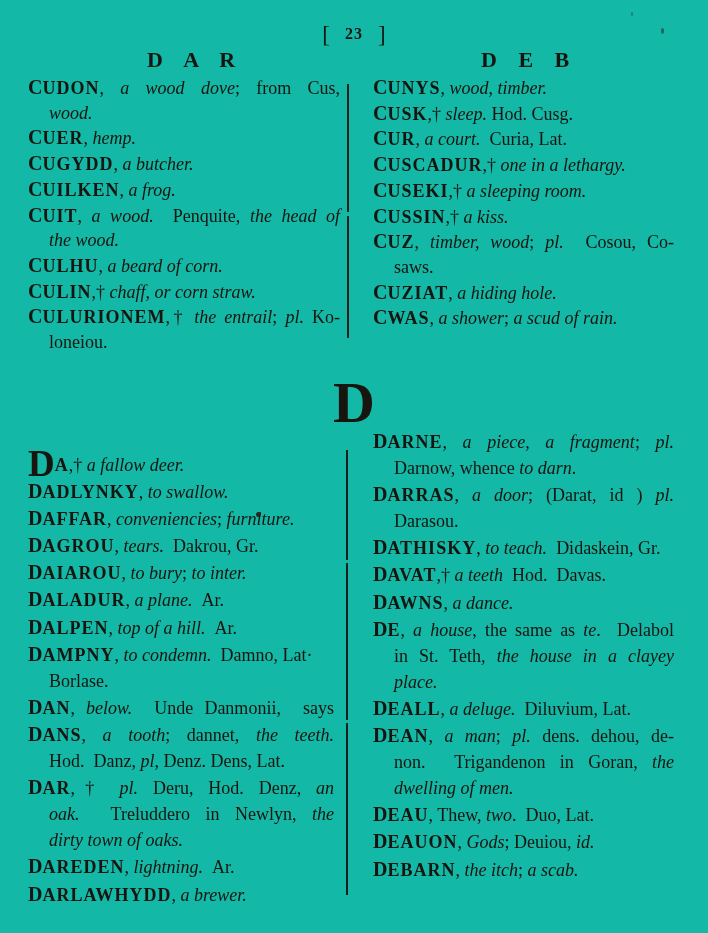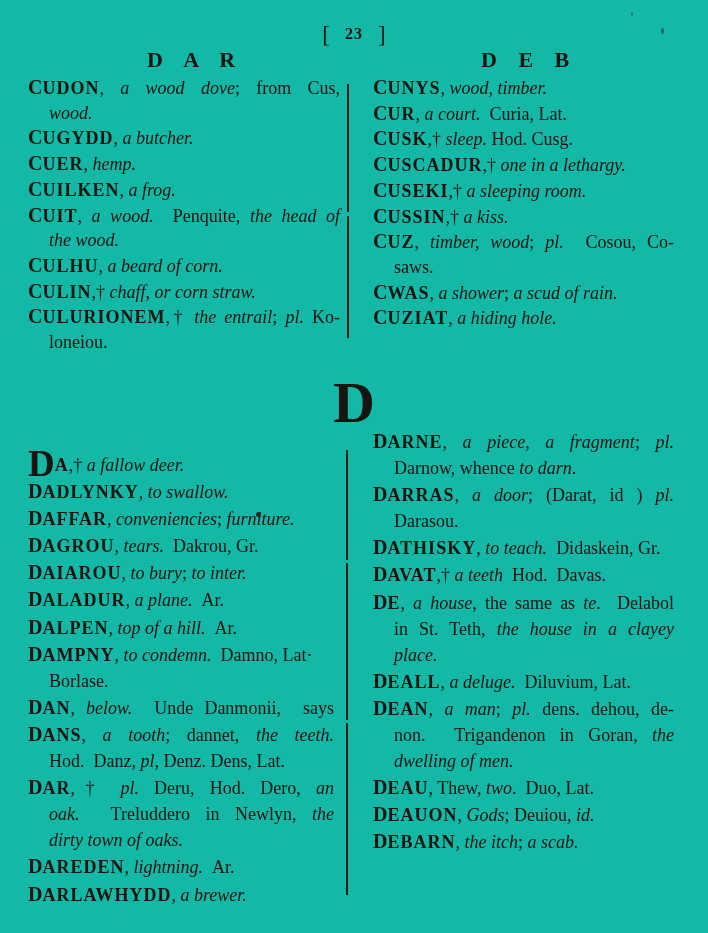--- a/index.html
+++ b/index.html
@@ -69,24 +69,24 @@
 
   <div class="divider" id="div-t1"></div>
   <div class="divider" id="div-t2"></div>
 
   <div class="col" id="col-tl">
       <div class="entry">
         <div class="line just"><span class="hw"><span class="hw-init">C</span><span class="hw-rest">UDON</span></span><span class="ro">, </span><span class="it">a wood dove</span><span class="ro">; from Cus,</span></div>
         <div class="line cont"><span class="it">wood.</span></div>
       </div>
       <div class="entry">
+        <div class="line"><span class="hw"><span class="hw-init">C</span><span class="hw-rest">UER</span></span><span class="ro">, </span><span class="it">hemp.</span></div>
+      </div>
+      <div class="entry">
         <div class="line"><span class="hw"><span class="hw-init">C</span><span class="hw-rest">UGYDD</span></span><span class="ro">, </span><span class="it">a butcher.</span></div>
-      </div>
-      <div class="entry">
-        <div class="line"><span class="hw"><span class="hw-init">C</span><span class="hw-rest">UER</span></span><span class="ro">, </span><span class="it">hemp.</span></div>
       </div>
       <div class="entry">
         <div class="line"><span class="hw"><span class="hw-init">C</span><span class="hw-rest">UILKEN</span></span><span class="ro">, </span><span class="it">a frog.</span></div>
       </div>
       <div class="entry">
         <div class="line just"><span class="hw"><span class="hw-init">C</span><span class="hw-rest">UIT</span></span><span class="ro">, </span><span class="it">a wood.</span><span class="ro"> &nbsp;Penquite, </span><span class="it">the head of</span></div>
         <div class="line cont"><span class="it">the wood.</span></div>
       </div>
       <div class="entry">
         <div class="line"><span class="hw"><span class="hw-init">C</span><span class="hw-rest">ULHU</span></span><span class="ro">, </span><span class="it">a beard of corn.</span></div>
@@ -97,43 +97,43 @@
       <div class="entry">
         <div class="line just"><span class="hw"><span class="hw-init">C</span><span class="hw-rest">ULURIONEM</span></span><span class="ro">,† </span><span class="it">the entrail</span><span class="ro">; </span><span class="it">pl.</span><span class="ro"> Ko-</span></div>
         <div class="line cont"><span class="ro">loneiou.</span></div>
       </div>
     </div>
   <div class="col" id="col-tr">
       <div class="entry">
         <div class="line"><span class="hw"><span class="hw-init">C</span><span class="hw-rest">UNYS</span></span><span class="ro">, </span><span class="it">wood, timber.</span></div>
       </div>
       <div class="entry">
+        <div class="line"><span class="hw"><span class="hw-init">C</span><span class="hw-rest">USK</span></span><span class="ro">,† </span><span class="it">sleep.</span><span class="ro"> Hod. Cusg.</span></div>
+      </div>
+      <div class="entry">
         <div class="line"><span class="hw"><span class="hw-init">C</span><span class="hw-rest">UR</span></span><span class="ro">, </span><span class="it">a court.</span><span class="ro"> &nbsp;Curia, Lat.</span></div>
-      </div>
-      <div class="entry">
-        <div class="line"><span class="hw"><span class="hw-init">C</span><span class="hw-rest">USK</span></span><span class="ro">,† </span><span class="it">sleep.</span><span class="ro"> Hod. Cusg.</span></div>
       </div>
       <div class="entry">
         <div class="line"><span class="hw"><span class="hw-init">C</span><span class="hw-rest">USCADUR</span></span><span class="ro">,† </span><span class="it">one in a lethargy.</span></div>
       </div>
       <div class="entry">
         <div class="line"><span class="hw"><span class="hw-init">C</span><span class="hw-rest">USEKI</span></span><span class="ro">,† </span><span class="it">a sleeping room.</span></div>
       </div>
       <div class="entry">
         <div class="line"><span class="hw"><span class="hw-init">C</span><span class="hw-rest">USSIN</span></span><span class="ro">,† </span><span class="it">a kiss.</span></div>
       </div>
       <div class="entry">
         <div class="line just"><span class="hw"><span class="hw-init">C</span><span class="hw-rest">UZ</span></span><span class="ro">, </span><span class="it">timber, wood</span><span class="ro">; </span><span class="it">pl.</span><span class="ro"> &nbsp;Cosou, Co-</span></div>
         <div class="line cont"><span class="ro">saws.</span></div>
       </div>
       <div class="entry">
+        <div class="line"><span class="hw"><span class="hw-init">C</span><span class="hw-rest">UZIAT</span></span><span class="ro">, </span><span class="it">a hiding hole.</span></div>
+      </div>
+      <div class="entry">
         <div class="line"><span class="hw"><span class="hw-init">C</span><span class="hw-rest">WAS</span></span><span class="ro">, </span><span class="it">a shower</span><span class="ro">; </span><span class="it">a scud of rain.</span></div>
-      </div>
-      <div class="entry">
-        <div class="line"><span class="hw"><span class="hw-init">C</span><span class="hw-rest">UZIAT</span></span><span class="ro">, </span><span class="it">a hiding hole.</span></div>
       </div>
     </div>
 
   <div class="section-letter">D</div>
 
   <div class="divider" id="div-b1"></div>
   <div class="divider" id="div-b2"></div>
   <div class="divider" id="div-b3"></div>
 
   <div class="col" id="col-bl">
@@ -163,21 +163,21 @@
       </div>
       <div class="entry">
         <div class="line cont"><span class="ro">Borlase.</span></div>
         <div class="line just"><span class="hw"><span class="hw-init">D</span><span class="hw-rest">AN</span></span><span class="ro">, </span><span class="it">below.</span><span class="ro"> &nbsp;Unde Danmonii, &nbsp;says</span></div>
       </div>
       <div class="entry">
         <div class="line just"><span class="hw"><span class="hw-init">D</span><span class="hw-rest">ANS</span></span><span class="ro">, </span><span class="it">a tooth</span><span class="ro">; dannet, </span><span class="it">the teeth.</span></div>
         <div class="line cont"><span class="ro">Hod. &nbsp;Danz, </span><span class="it">pl</span><span class="ro">, Denz. Dens, Lat.</span></div>
       </div>
       <div class="entry">
-        <div class="line just"><span class="hw"><span class="hw-init">D</span><span class="hw-rest">AR</span></span><span class="ro">,† </span><span class="it">pl.</span><span class="ro"> Deru, Hod. Dero, </span><span class="it">an</span></div>
+        <div class="line just"><span class="hw"><span class="hw-init">D</span><span class="hw-rest">AR</span></span><span class="ro">,† </span><span class="it">pl.</span><span class="ro"> Deru, Hod. Denz, </span><span class="it">an</span></div>
         <div class="line cont just"><span class="it">oak.</span><span class="ro"> &nbsp;Treluddero in Newlyn, </span><span class="it">the</span></div>
         <div class="line cont"><span class="it">dirty town of oaks.</span></div>
       </div>
       <div class="entry">
         <div class="line"><span class="hw"><span class="hw-init">D</span><span class="hw-rest">AREDEN</span></span><span class="ro">, </span><span class="it">lightning.</span><span class="ro"> &nbsp;Ar.</span></div>
       </div>
       <div class="entry">
         <div class="line"><span class="hw"><span class="hw-init">D</span><span class="hw-rest">ARLAWHYDD</span></span><span class="ro">, </span><span class="it">a brewer.</span></div>
       </div>
     </div>
@@ -188,20 +188,23 @@
       </div>
       <div class="entry">
         <div class="line just"><span class="hw"><span class="hw-init">D</span><span class="hw-rest">ARRAS</span></span><span class="ro">, </span><span class="it">a door</span><span class="ro">; (Darat, id ) </span><span class="it">pl.</span></div>
         <div class="line cont"><span class="ro">Darasou.</span></div>
       </div>
       <div class="entry">
         <div class="line"><span class="hw"><span class="hw-init">D</span><span class="hw-rest">ATHISKY</span></span><span class="ro">, </span><span class="it">to teach.</span><span class="ro"> &nbsp;Didaskein, Gr.</span></div>
       </div>
       <div class="entry">
         <div class="line"><span class="hw"><span class="hw-init">D</span><span class="hw-rest">AVAT</span></span><span class="ro">,† </span><span class="it">a teeth</span><span class="ro"> &nbsp;Hod. &nbsp;Davas.</span></div>
+      </div>
+      <div class="entry">
+        <div class="line"><span class="hw"><span class="hw-init">D</span><span class="hw-rest">AWNS</span></span><span class="ro">, </span><span class="it">a dance.</span></div>
       </div>
       <div class="entry">
         <div class="line just"><span class="hw"><span class="hw-init">D</span><span class="hw-rest">E</span></span><span class="ro">, </span><span class="it">a house</span><span class="ro">, the same as </span><span class="it">te</span><span class="ro">. &nbsp;Delabol</span></div>
         <div class="line cont just"><span class="ro">in St. Teth, </span><span class="it">the house in a clayey</span></div>
         <div class="line cont"><span class="it">place.</span></div>
       </div>
       <div class="entry">
         <div class="line"><span class="hw"><span class="hw-init">D</span><span class="hw-rest">EALL</span></span><span class="ro">, </span><span class="it">a deluge.</span><span class="ro"> &nbsp;Diluvium, Lat.</span></div>
       </div>
       <div class="entry">

